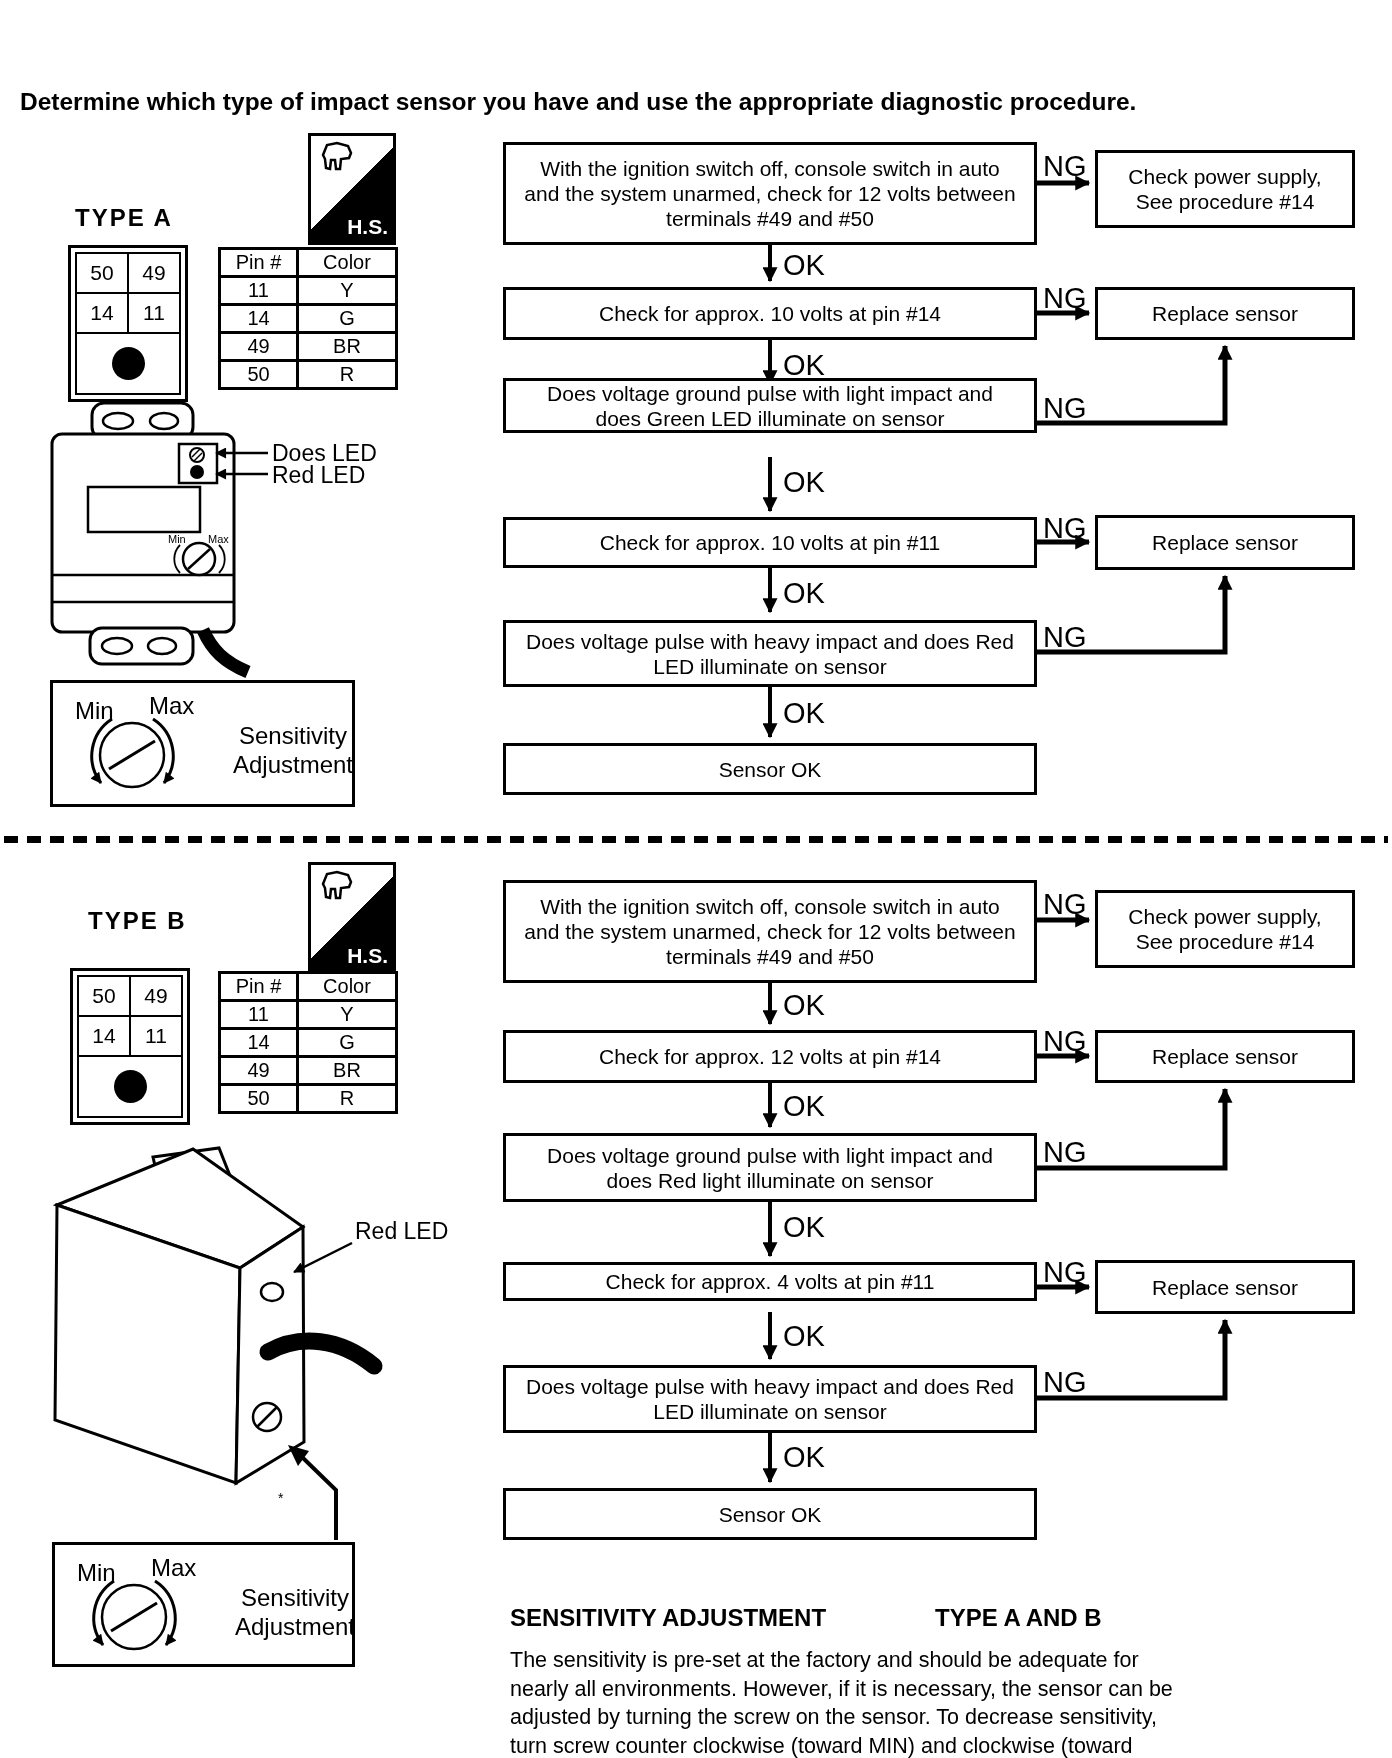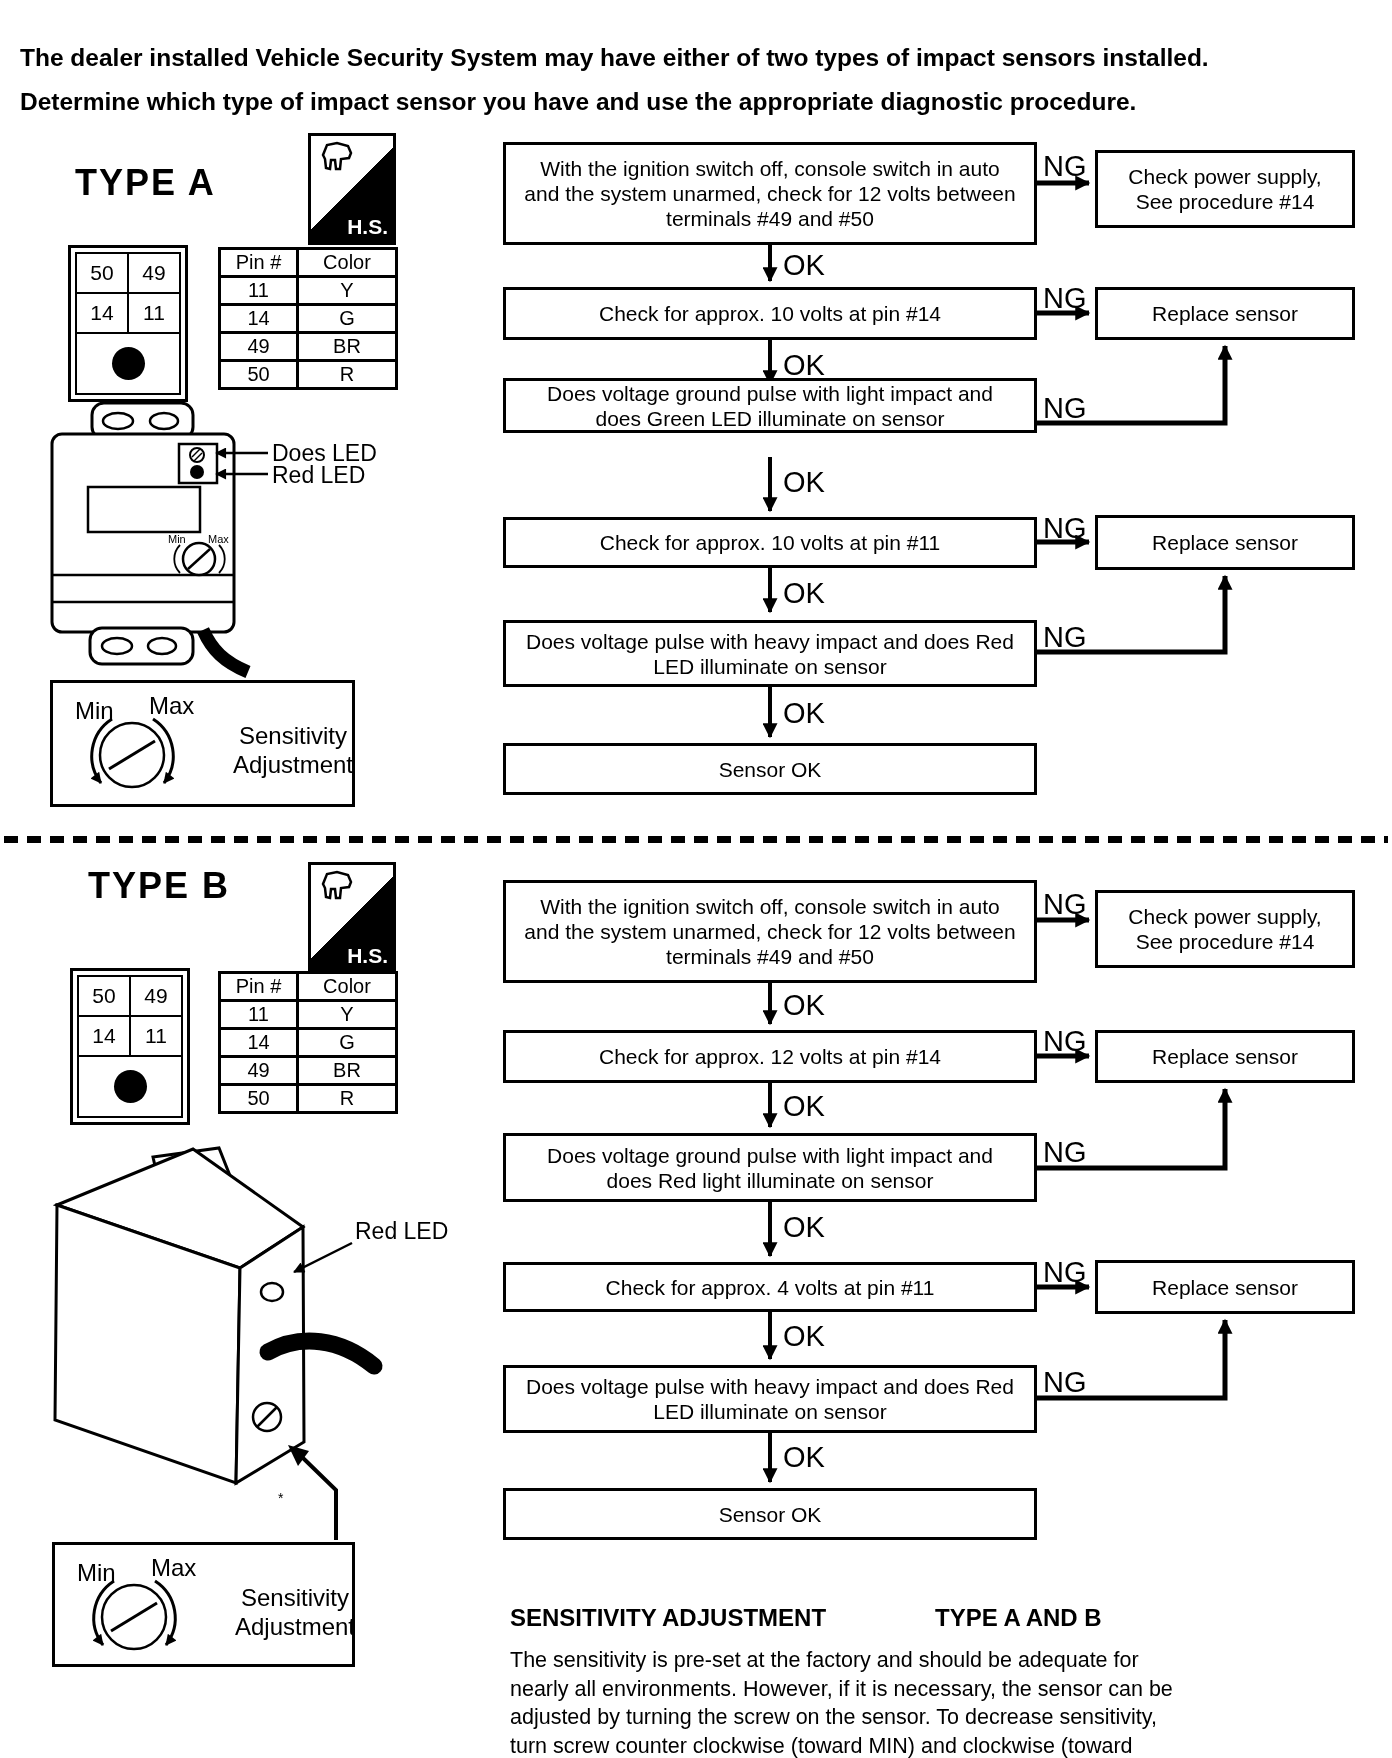--- a/index.html
+++ b/index.html
@@ -1,21 +1,21 @@
 <!DOCTYPE html>
 <html><head>
 <meta charset="utf-8">
 <style>
   html,body{margin:0;padding:0;background:#fff;}
   .page{position:relative;width:1392px;height:1758px;background:#fff;color:#000;
         font-family:"Liberation Sans",sans-serif;overflow:hidden;}
   .abs{position:absolute;}
   .page-title{font-size:27px;font-weight:700;letter-spacing:.5px;white-space:nowrap;}
   .intro{font-size:24.5px;font-weight:700;white-space:nowrap;}
-  .type-label{font-size:36px;font-weight:700;letter-spacing:2px;white-space:nowrap;}
+  .type-label{font-size:24px;font-weight:700;letter-spacing:2px;white-space:nowrap;margin-top:42px;}
   
   .fbox{position:absolute;border:3px solid #000;background:#fff;box-sizing:border-box;
         display:flex;align-items:center;justify-content:center;text-align:center;
         font-size:21px;line-height:25px;padding:8px 18px;}
   .flbl{position:absolute;font-size:29px;white-space:nowrap;}
   
   .hs-icon{position:absolute;width:88px;height:112px;border:3px solid #000;box-sizing:border-box;
            background:linear-gradient(135deg,#fff 49.5%,#000 50%);}
   .hs-text{position:absolute;right:5px;bottom:3px;color:#fff;font-size:21px;font-weight:700;}
   .hs-glyph{position:absolute;left:5px;top:4px;}
@@ -46,21 +46,20 @@
            background:repeating-linear-gradient(to right,#000 0 14px,transparent 14px 23px);}
   .footer-h{position:absolute;font-size:24px;font-weight:700;white-space:nowrap;}
   .footer-body{position:absolute;font-size:21.5px;line-height:28.5px;width:668px;}
   svg text{font-family:"Liberation Sans",sans-serif;}
 </style>
 </head>
 <body>
 
 <div class="page">
 
-  <div class="abs intro" style="left:20px;top:44px">The dealer installed Vehicle Security System may have either of two types of impact sensors installed.</div>
   <div class="abs intro" style="left:20px;top:88px">Determine which type of impact sensor you have and use the appropriate diagnostic procedure.</div>
 
   <svg class="abs" style="left:0;top:0" width="1392" height="1758" viewBox="0 0 1392 1758">
     <defs>
       <marker id="ah" viewBox="0 0 12 12" refX="11" refY="6" markerWidth="18" markerHeight="15" markerUnits="userSpaceOnUse" orient="auto">
           <path d="M0,0 L12,6 L0,12 Z" fill="#000"></path>
         </marker>
       <marker id="ahs" viewBox="0 0 12 12" refX="11" refY="6" markerWidth="13" markerHeight="11" markerUnits="userSpaceOnUse" orient="auto">
           <path d="M0,0 L12,6 L0,12 Z" fill="#000"></path>
         </marker>
@@ -311,21 +310,21 @@
   <div class="fbox" style="left:503px;top:880px;width:534px;height:103px">With the ignition switch off, console switch in auto and the system unarmed, check for 12 volts between terminals #49 and #50</div>
   <div class="fbox" style="left:1095px;top:890px;width:260px;height:78px">
     <div>
         <div>Check power supply,</div>
         <div>See procedure #14</div>
       </div>
   </div>
   <div class="fbox" style="left:503px;top:1030px;width:534px;height:53px">Check for approx. 12 volts at pin #14</div>
   <div class="fbox" style="left:1095px;top:1030px;width:260px;height:53px">Replace sensor</div>
   <div class="fbox" style="left:503px;top:1133px;width:534px;height:69px">Does voltage ground pulse with light impact and does Red light illuminate on sensor</div>
-  <div class="fbox" style="left:503px;top:1262px;width:534px;height:50px">Check for approx. 4 volts at pin #11</div>
+  <div class="fbox" style="left:503px;top:1262px;width:534px;height:39px">Check for approx. 4 volts at pin #11</div>
   <div class="fbox" style="left:1095px;top:1260px;width:260px;height:54px">Replace sensor</div>
   <div class="fbox" style="left:503px;top:1365px;width:534px;height:68px">Does voltage pulse with heavy impact and does Red LED illuminate on sensor</div>
   <div class="fbox" style="left:503px;top:1488px;width:534px;height:52px">Sensor OK</div>
 
   <div class="flbl" style="left:783px;top:989px">OK</div>
   <div class="flbl" style="left:783px;top:1090px">OK</div>
   <div class="flbl" style="left:783px;top:1211px">OK</div>
   <div class="flbl" style="left:783px;top:1320px">OK</div>
   <div class="flbl" style="left:783px;top:1441px">OK</div>
   <div class="flbl" style="left:1043px;top:888px">NG</div>

